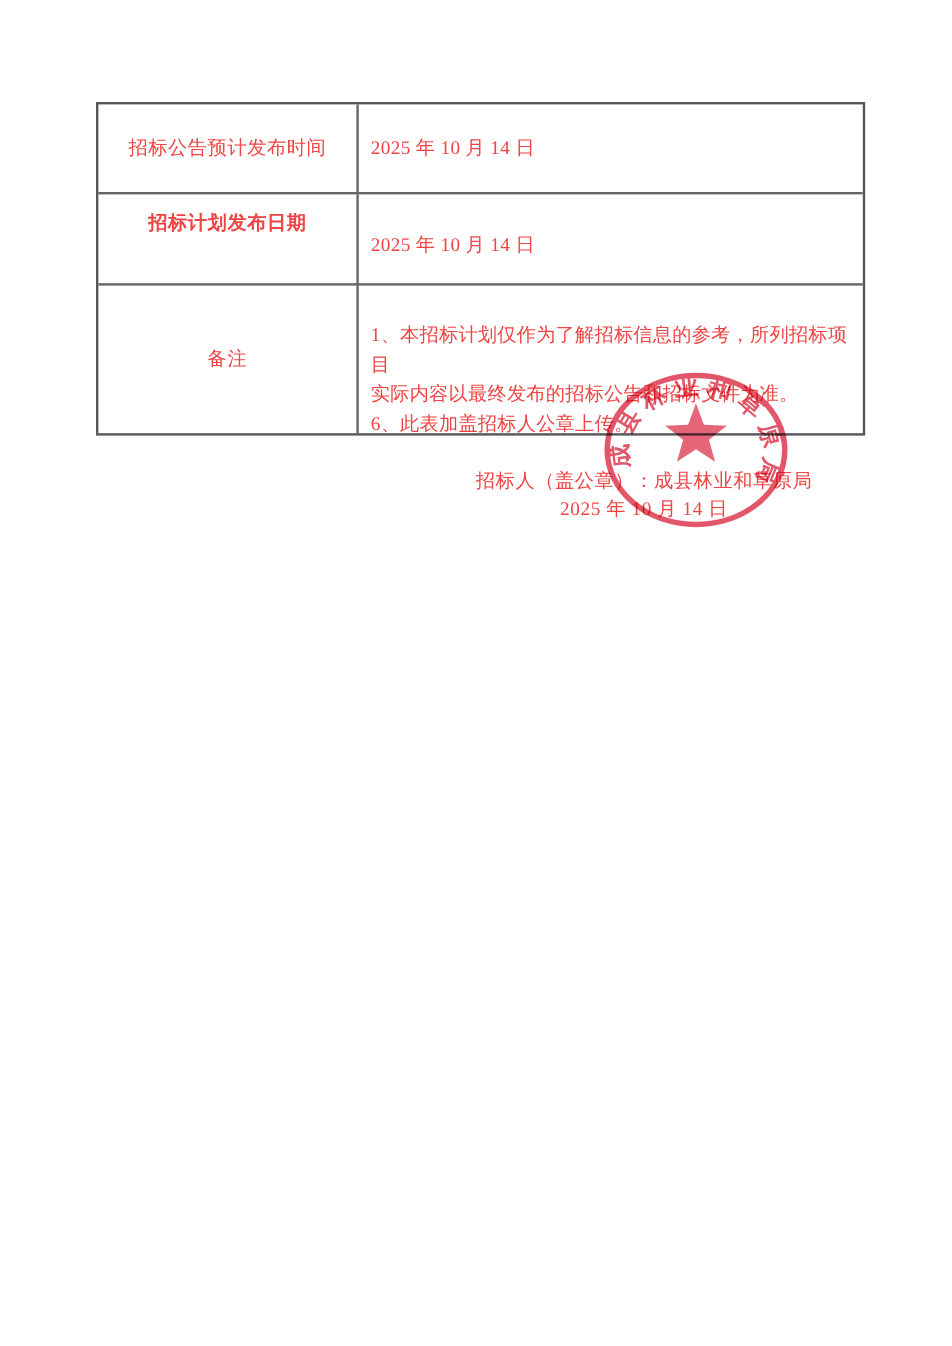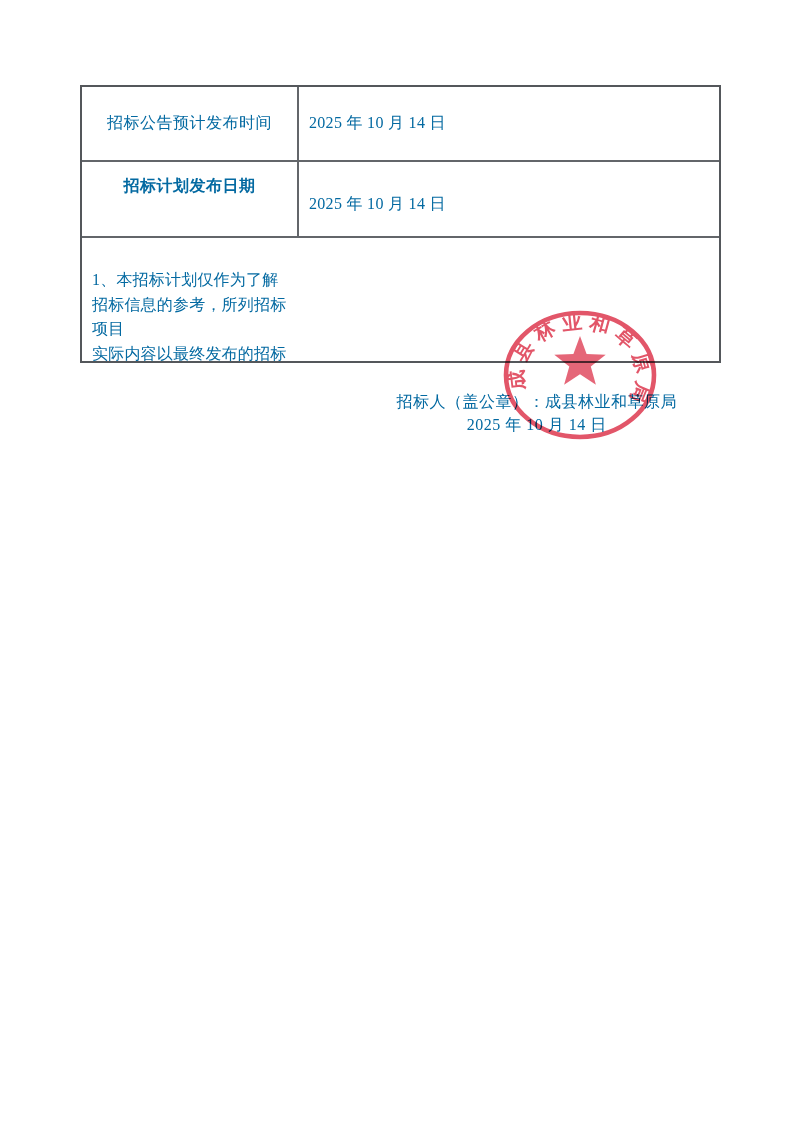--- a/index.html
+++ b/index.html
@@ -1,21 +1,21 @@
 <!DOCTYPE html>
 <html><head>
 <meta charset="utf-8">
 <style>
   html,body{margin:0;padding:0;background:#ffffff;}
   .page{
     position:relative;
     width:793px;height:1122px;
     background:#ffffff;
     font-family:"Liberation Serif","DejaVu Serif",serif;
-    color:#0369a1;
+    color:#ef4444;
     overflow:hidden;
   }
   
   .doc-table{
     position:absolute;left:80px;top:85px;
     width:641px;height:278px;
     box-sizing:border-box;
     display:grid;
     grid-template-columns:217px 1fr;
     grid-template-rows:75px 76px 1fr;
@@ -73,20 +73,21 @@
 <div class="page">
 
   <div class="doc-table">
 
     <div class="cell label-cell">招标公告预计发布时间</div>
     <div class="cell col-last value-cell">2025 年 10 月 14 日</div>
 
     <div class="cell label-cell raise">招标计划发布日期</div>
     <div class="cell col-last value-cell lower">2025 年 10 月 14 日</div>
 
+    <div class="cell row-last label-cell">备注</div>
     <div class="cell col-last row-last remarks-cell">
       <span>1、本招标计划仅作为了解招标信息的参考，所列招标项目</span>
       <span>实际内容以最终发布的招标公告和招标文件为准。</span>
       <span>6、此表加盖招标人公章上传。</span>
     </div>
   </div>
 
   <div class="signature">
     <div>招标人（盖公章）：成县林业和草原局</div>
     <div>2025 年 10 月 14 日</div>

